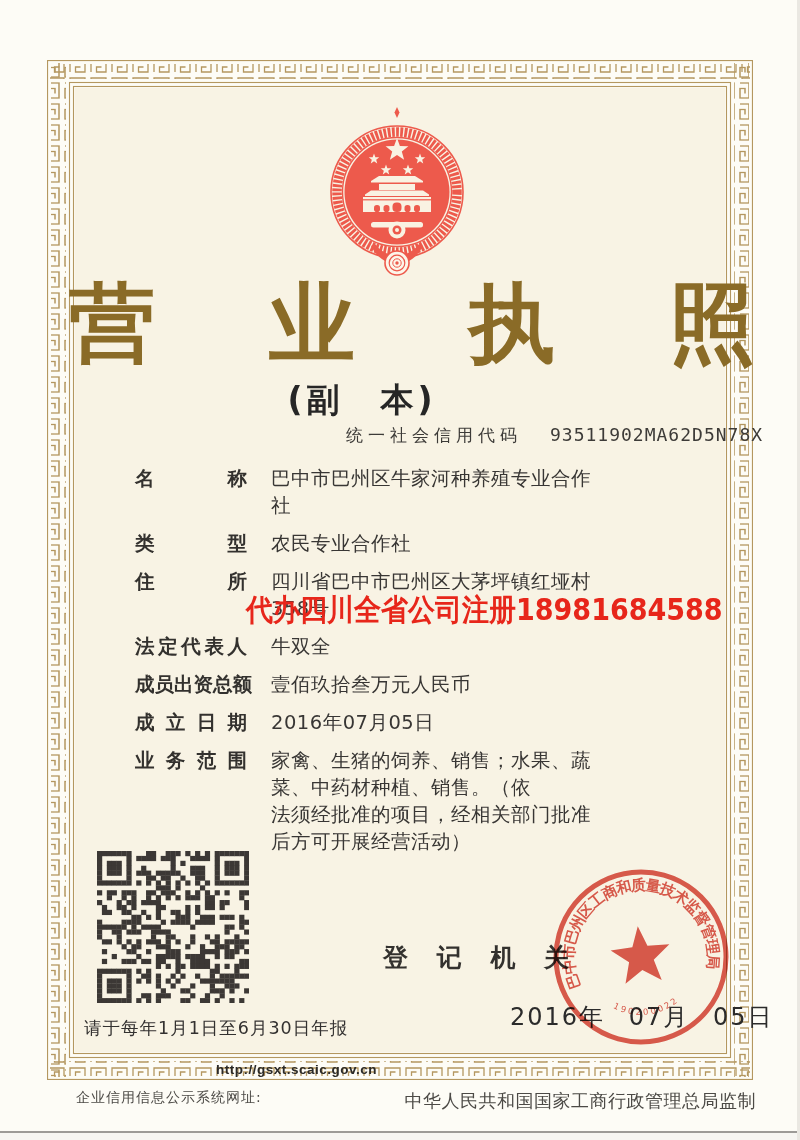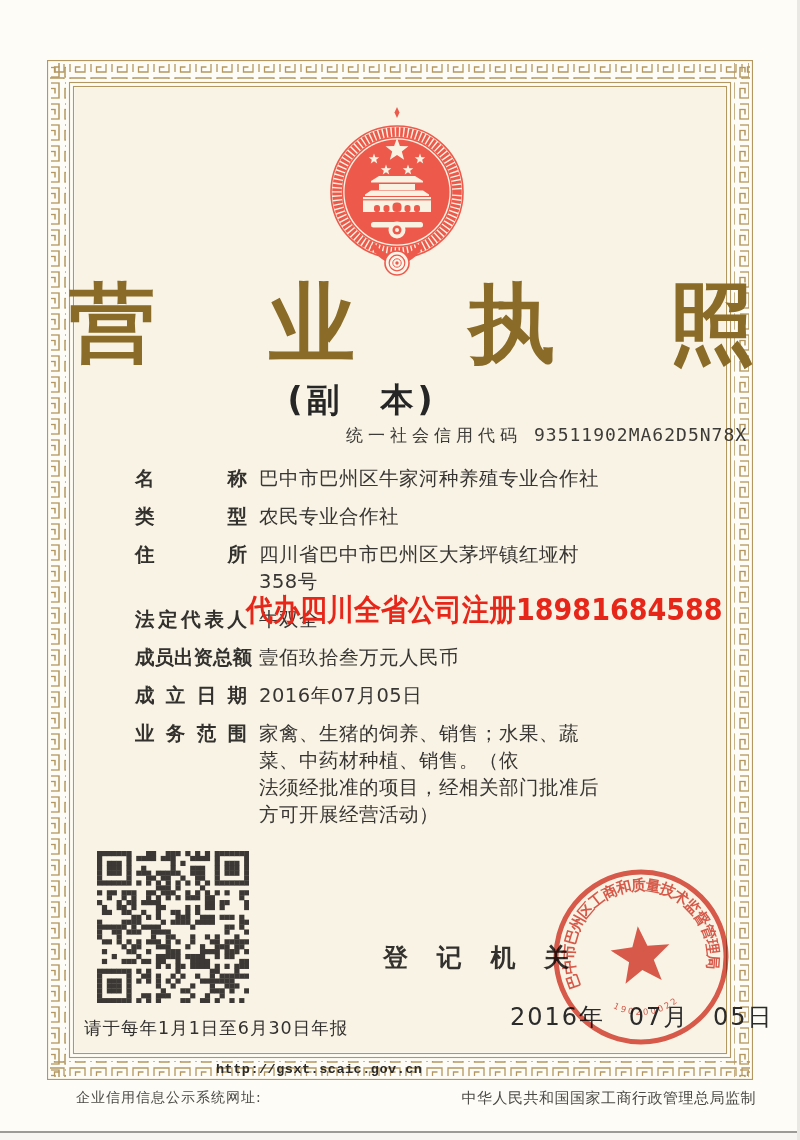--- a/index.html
+++ b/index.html
@@ -6,37 +6,37 @@
   .scan{position:relative;width:800px;height:1140px;background:#fdfcf6;overflow:hidden;
         font-family:"DejaVu Sans","Liberation Sans",sans-serif;}
   .abs{position:absolute;}
   .frame-svg{left:47px;top:60px;}
   .emblem{left:327px;top:106px;}
   .title{left:0;top:266px;width:800px;text-align:center;font-size:86px;font-weight:800;
          color:#8a6b27;letter-spacing:42px;padding-left:18px;box-sizing:border-box;white-space:nowrap;margin-left:24px;}
   .subtitle{left:0;top:378px;width:724px;text-align:center;font-size:33px;font-weight:600;
             color:#262626;letter-spacing:4px;}
   .codeline{left:346px;top:424px;font-size:17px;color:#3d3b38;white-space:nowrap;}
-  .codeline .lab{letter-spacing:5px;font-weight:500;margin-right:12px;}
+  .codeline .lab{letter-spacing:5px;font-weight:500;margin-right:28px;}
   .codeline .code{font-family:"DejaVu Sans Mono","Liberation Mono",monospace;font-size:18px;letter-spacing:1px;}
   .fields{left:135px;top:465px;width:468px;}
   .field-row{display:flex;align-items:flex-start;margin-bottom:11px;font-size:19.5px;color:#383634;line-height:27px;}
   .field-label{display:flex;justify-content:space-between;width:112px;flex-shrink:0;font-weight:600;color:#33312e;}
-  .field-value{margin-left:12px;white-space:pre-line;letter-spacing:0.5px;}
+  .field-value{margin-left:24px;white-space:pre-line;letter-spacing:0.5px;}
   .watermark{left:246px;top:590px;font-size:30px;font-weight:600;color:#e7261a;white-space:nowrap;
              transform:scaleX(0.9);transform-origin:left top;letter-spacing:0px;}
   .qr{left:97px;top:851px;}
   .reg-label{left:383px;top:941px;font-size:25px;font-weight:700;letter-spacing:10px;color:#33312e;white-space:nowrap;}
   .date{left:510px;top:1001px;font-size:24px;color:#2b2b2b;word-spacing:14px;letter-spacing:2px;white-space:nowrap;}
   .seal{left:546px;top:862px;opacity:.88;mix-blend-mode:multiply;transform:rotate(-6deg);}
   .annual{left:84px;top:1016px;font-size:17.5px;color:#333130;letter-spacing:1px;white-space:nowrap;}
   .url{left:216px;top:1062px;font-size:13.5px;font-weight:bold;color:#2b2a28;
-       font-family:Liberation Mono, monospace;letter-spacing:0.5px;}
+       font-family:Liberation Sans, sans-serif;letter-spacing:0.5px;}
   .footer-left{left:76px;top:1089px;font-size:14px;color:#4c4a46;letter-spacing:1px;}
-  .footer-right{right:44px;top:1089px;font-size:15px;color:#4c4a46;letter-spacing:0.5px;}
+  .footer-right{right:44px;top:1089px;font-size:18px;color:#4c4a46;letter-spacing:0.5px;}
   .scan-bottom-line{left:0;top:1131px;width:800px;height:2px;background:#9d9b97;}
   .scan-bottom-pad{left:0;top:1133px;width:800px;height:7px;background:#f7f6f2;}
   .scan-right-edge{left:797px;top:0;width:3px;height:1140px;background:#eae8e2;}
 </style>
 </head>
 <body>
 
 <div class="scan">
 
   <svg class="abs frame-svg" width="706" height="1020" viewBox="0 0 706 1020">

